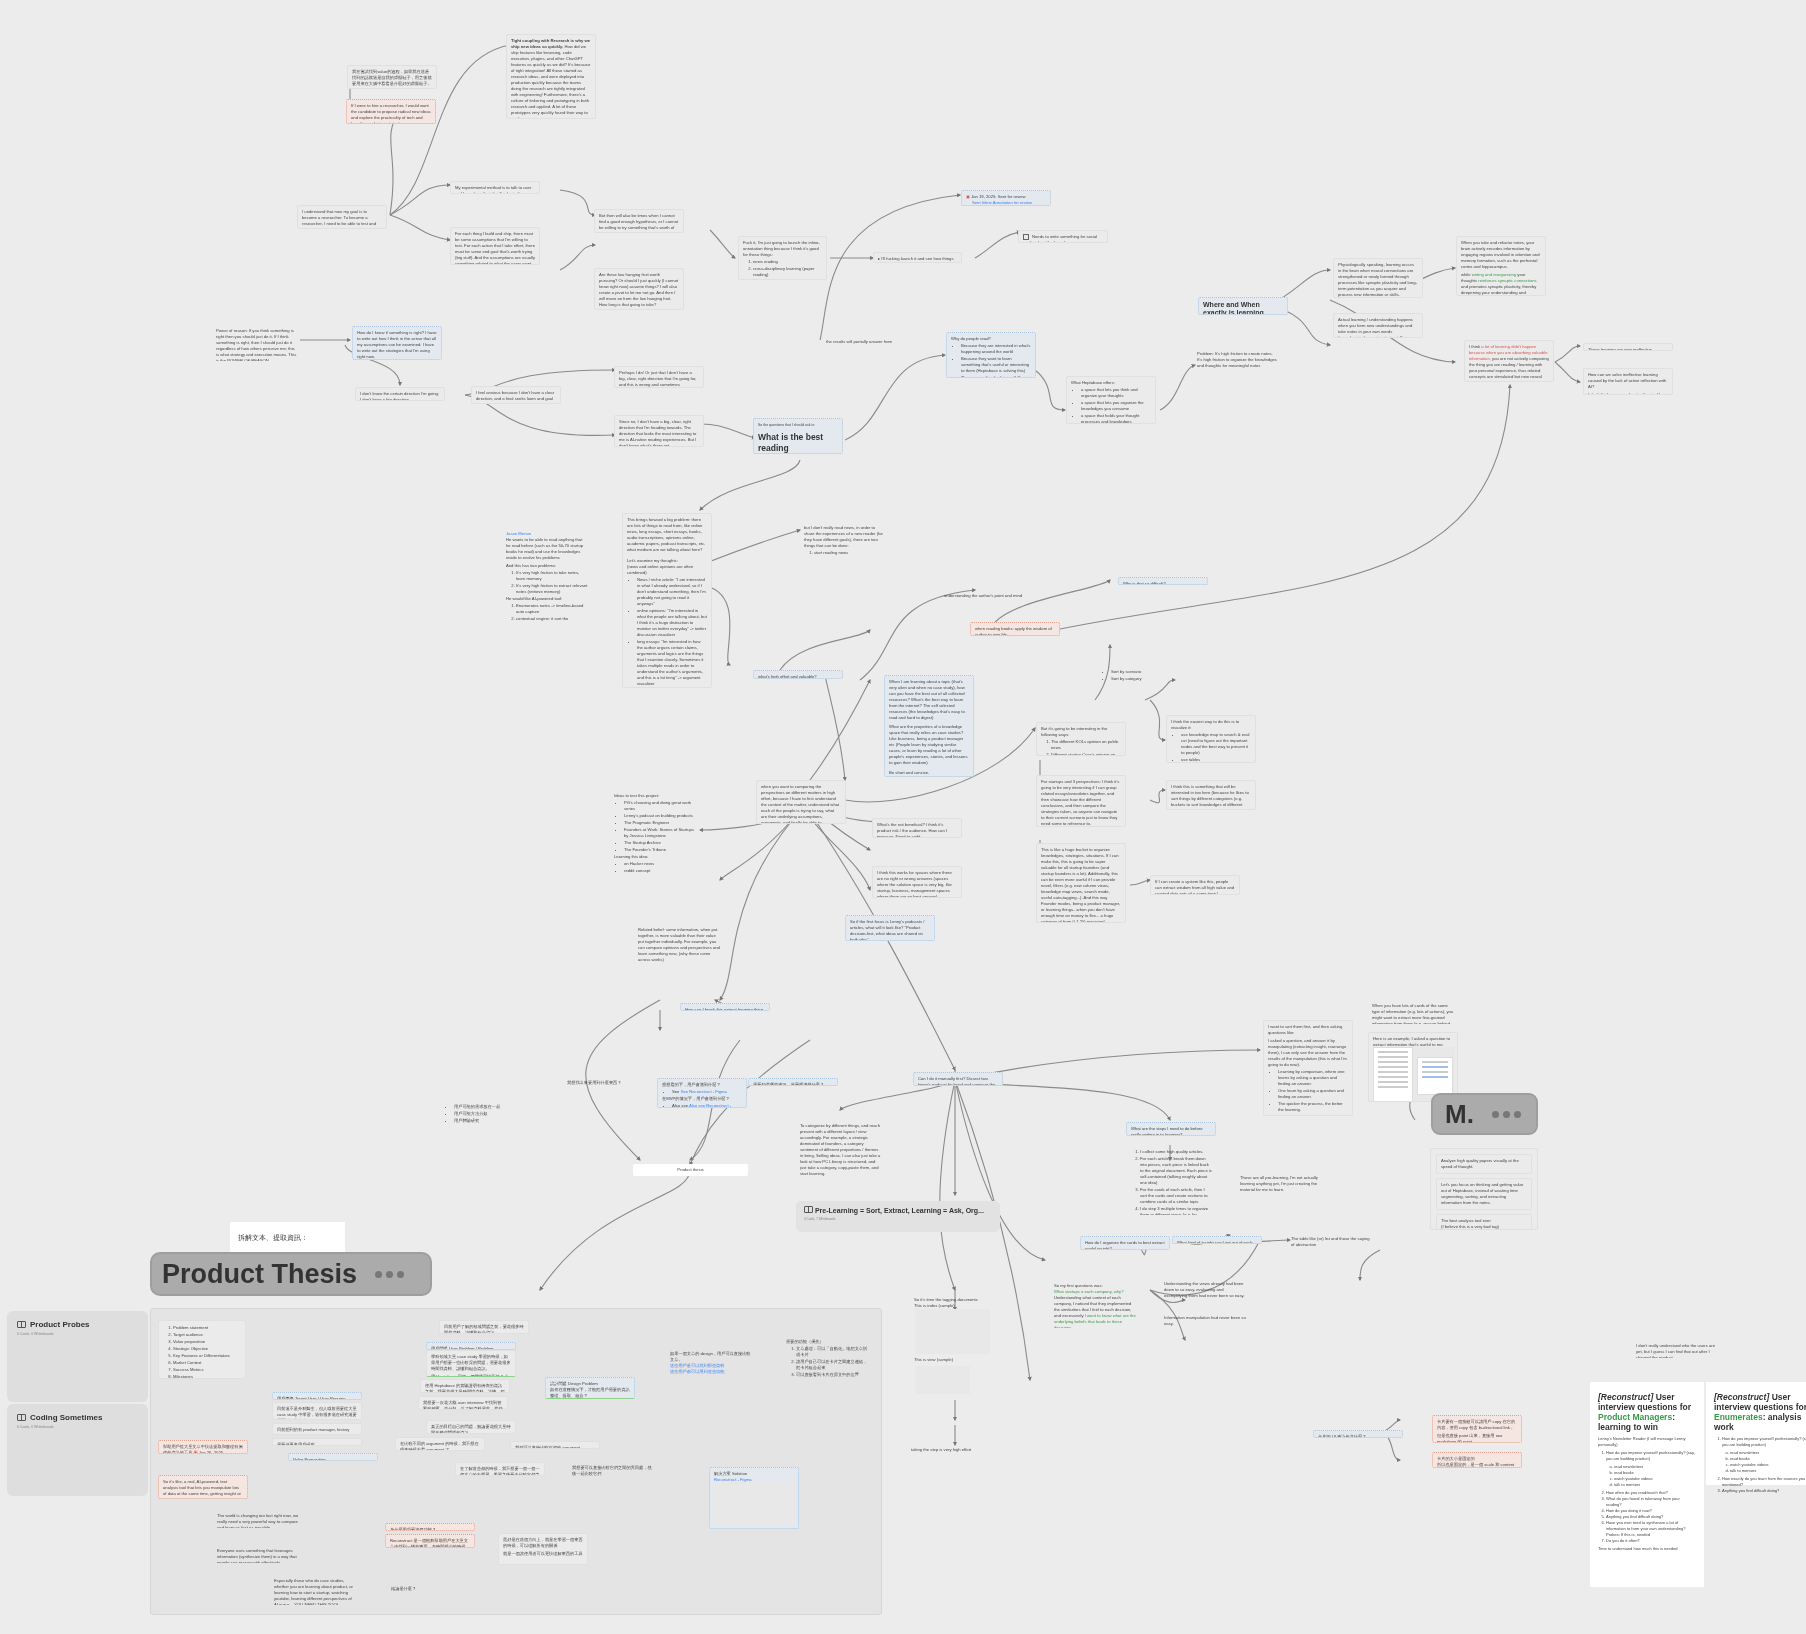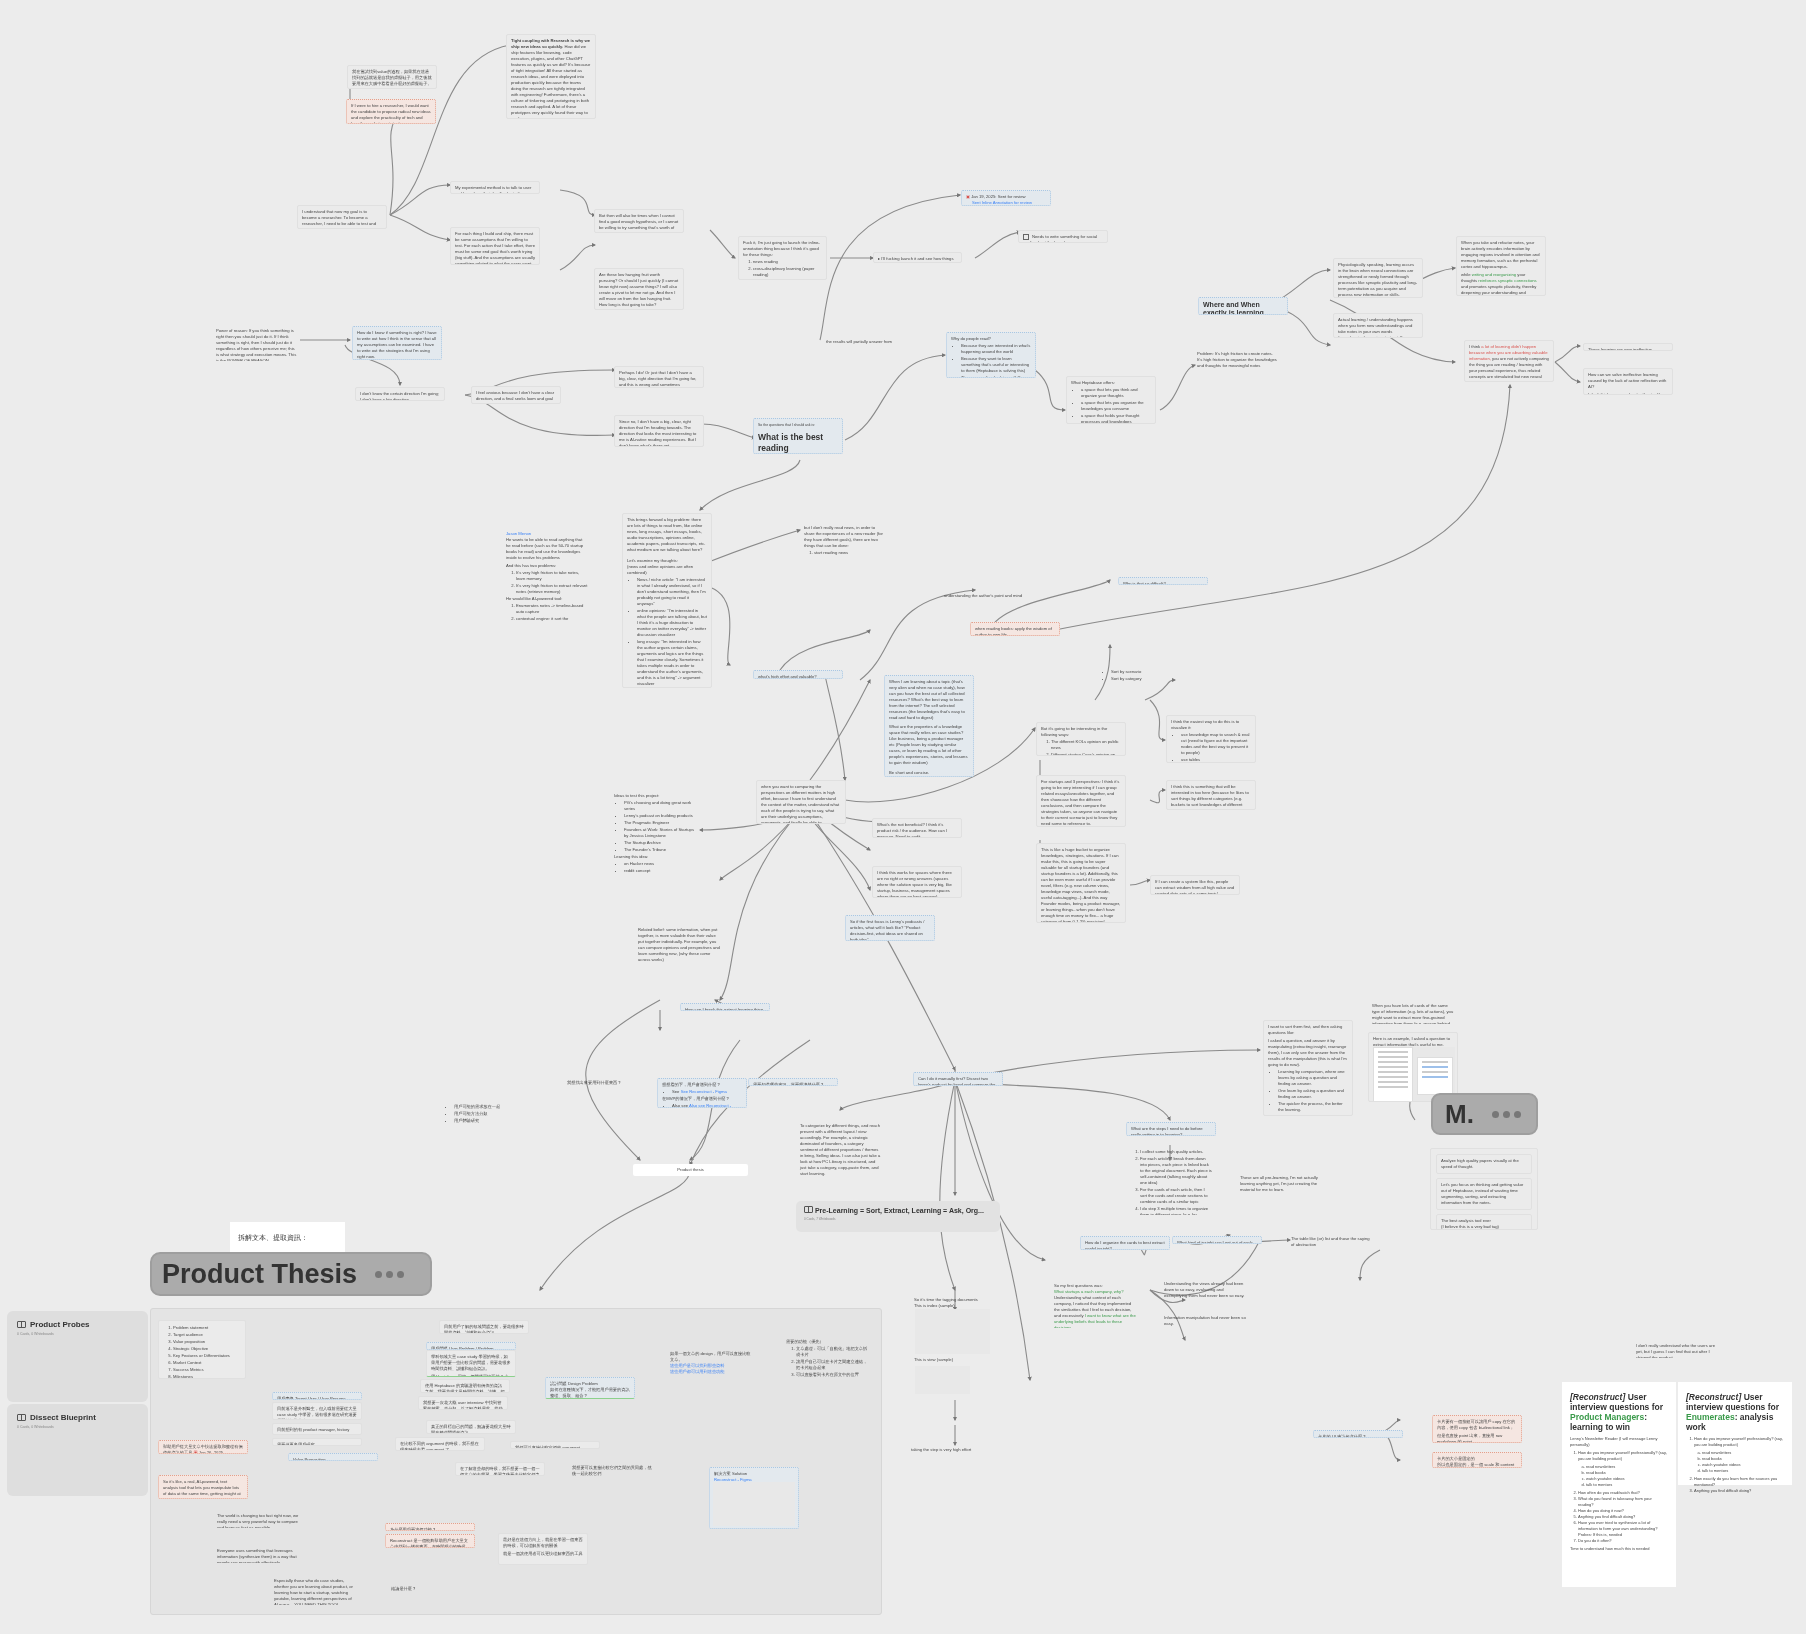--- a/index.html
+++ b/index.html
@@ -25,21 +25,21 @@
   .thesis .t{font-size:27px;font-weight:bold;color:#333;}
   .dots{display:flex;gap:4px;margin-left:18px;}
   .dots span{width:7px;height:7px;border-radius:50%;background:#777;display:block;}
   .mnode{position:absolute;left:1431px;top:1093px;width:107px;height:42px;background:#ababab;border:2px solid #9e9e9e;border-radius:9px;box-sizing:border-box;display:flex;align-items:center;padding-left:12px;}
   .mnode .t{font-size:26px;font-weight:bold;color:#333;}
   .whiteboard{position:absolute;left:150px;top:1308px;width:730px;height:305px;background:#e4e4e4;border:1px solid #d6d6d6;border-radius:3px;}
   .notelabel{position:absolute;left:230px;top:1222px;width:115px;height:31px;background:#fff;font-size:7px;display:flex;align-items:center;padding-left:8px;box-sizing:border-box;color:#333;}
   .preboard{position:absolute;left:796px;top:1201px;width:204px;height:31px;background:#e2e2e2;border-radius:5px;padding:5px 8px;box-sizing:border-box;}
   .preboard .title{font-size:7px;font-weight:bold;color:#333;}
   .preboard .sub{font-size:3px;color:#888;margin-top:3px;}
-  .doc{position:absolute;background:#fff;padding:10px 8px;box-sizing:border-box;font-size:4px;line-height:6px;color:#444;}
+  .doc{position:absolute;background:#fff;padding:10px 8px;box-sizing:border-box;font-size:4px;line-height:6px;color:#444;margin-left:28px;}
   .doc h3{font-size:8.5px;line-height:10px;margin:0 0 4px 0;color:#333;font-weight:bold;}
   .doc h3 i{font-weight:bold;}
   .doc ol{margin:2px 0 2px 8px;padding:0;}
   .doc ol ol{list-style:lower-alpha;}
   .thumb{position:absolute;background:#fff;border:1px solid #ddd;}
   .thumb .ln{height:2px;background:#ccc;margin:3px 4px;}
   .board-thumb{position:absolute;background:#e8e8e8;background-image:radial-gradient(#d5d5d5 0.6px,transparent 0.6px);background-size:4px 4px;}
   .checkbox{display:inline-block;width:4px;height:4px;border:1px solid #666;margin-right:3px;vertical-align:middle;}
 </style>
 </head>
@@ -545,21 +545,21 @@
 <div class="board" style="left:7px;top:1311px;width:141px;height:91px;">
   <div class="title">
       <span class="book-icon"></span>
       <span>Product Probes</span>
     </div>
   <div class="sub">0 Cards, 0 Whiteboards</div>
 </div>
 <div class="board" style="left:7px;top:1404px;width:141px;height:92px;">
   <div class="title">
       <span class="book-icon"></span>
-      <span>Dissect Blueprint</span>
+      <span>Coding Sometimes</span>
     </div>
   <div class="sub">0 Cards, 0 Whiteboards</div>
 </div>
 
 <div class="whiteboard"></div>
 <div class="card" style="left:158px;top:1320px;width:88px;height:59px;">
   <ol>
     <li>Problem statement</li>
     <li>Target audience</li>
     <li>Value proposition</li>

